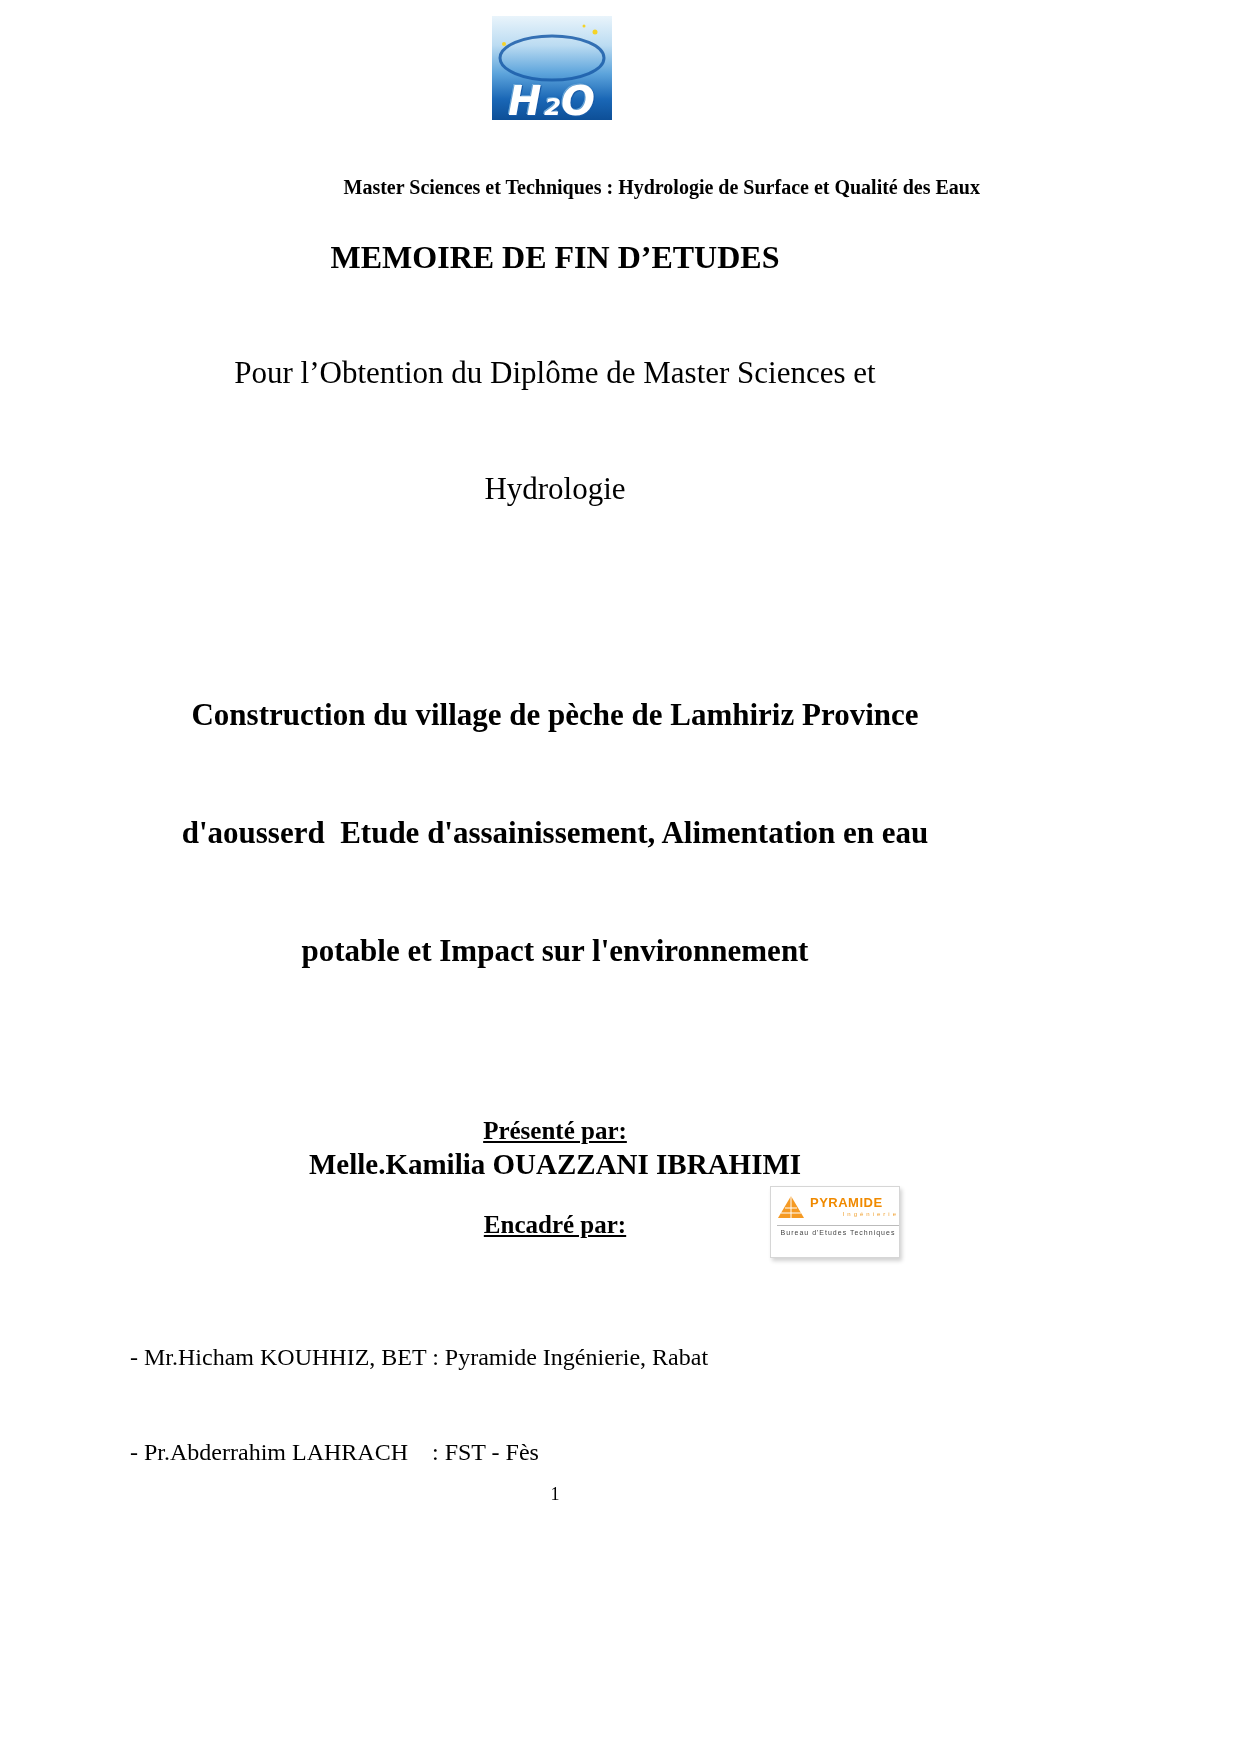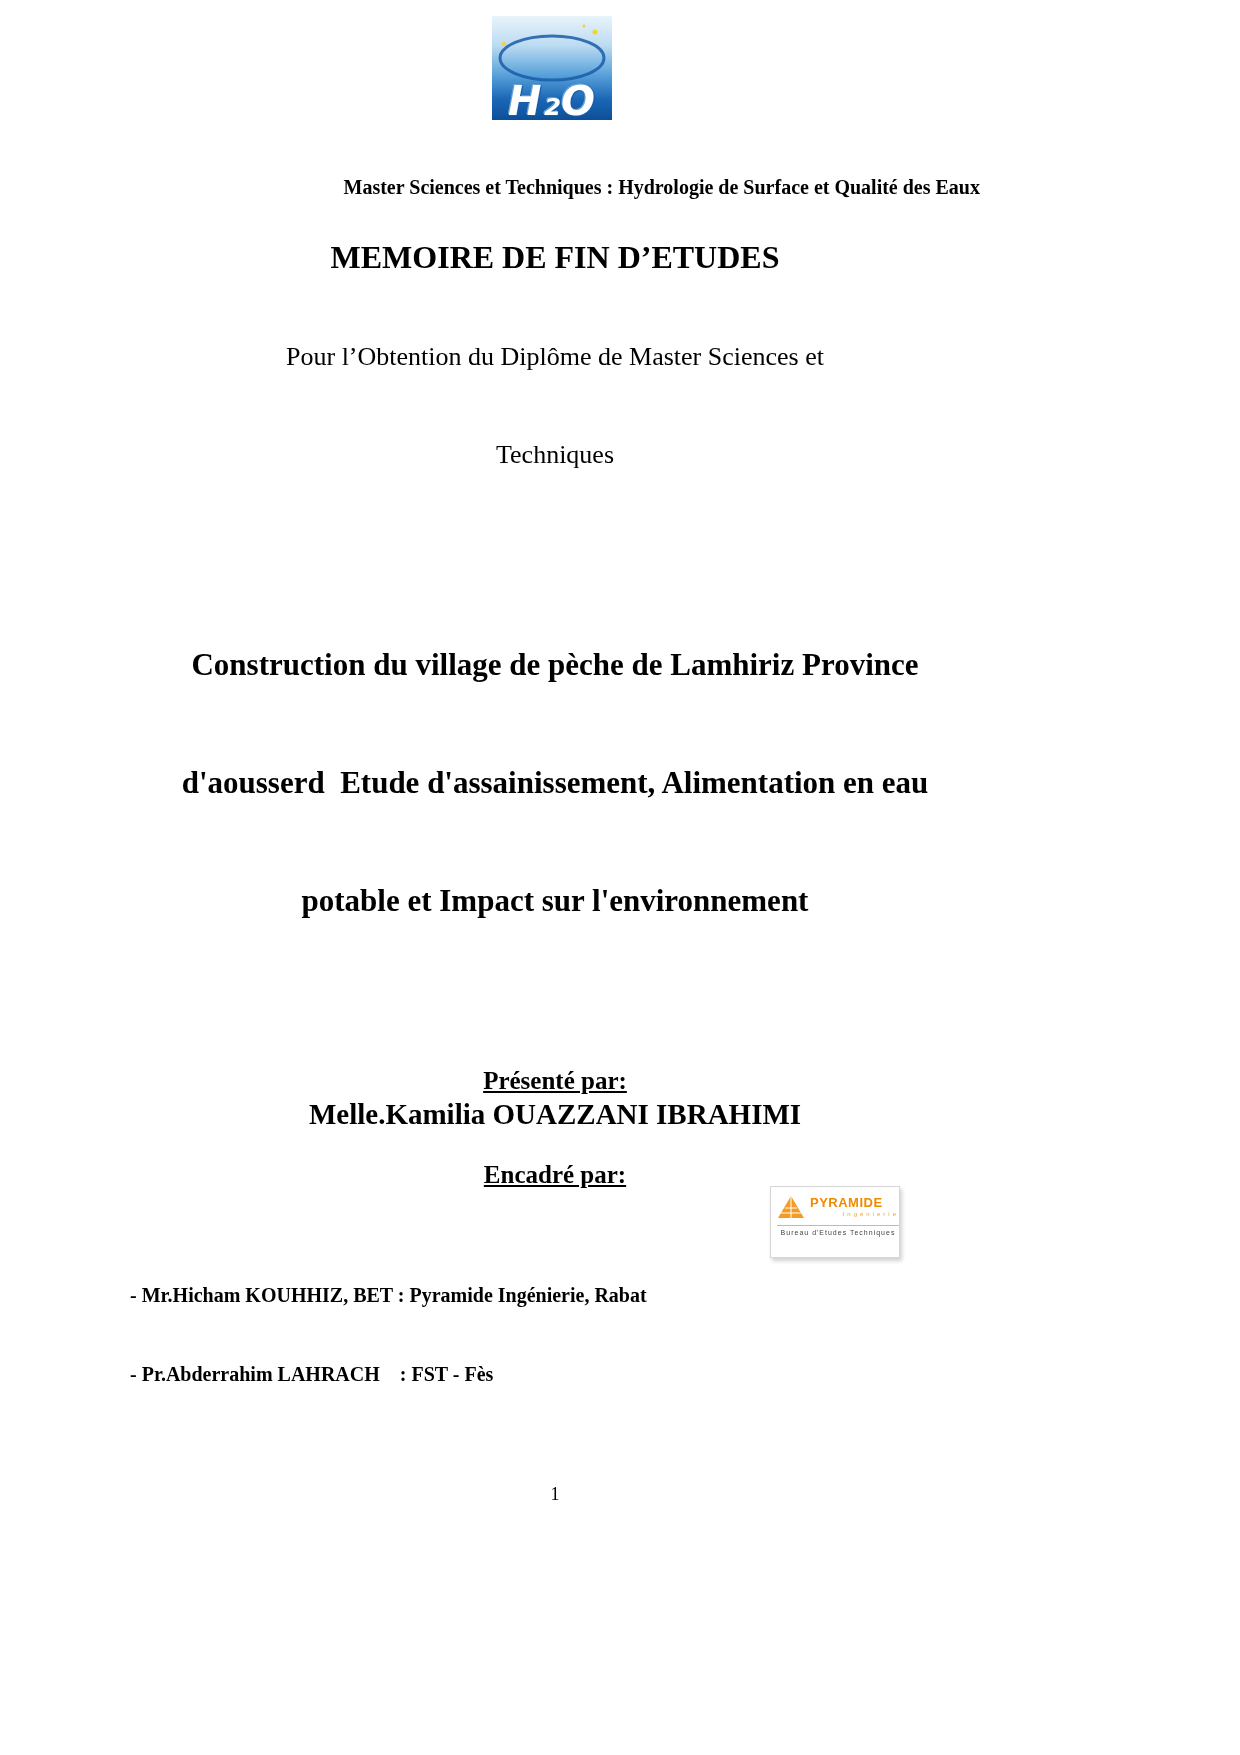--- a/index.html
+++ b/index.html
@@ -57,21 +57,21 @@
     white-space: nowrap;
   }
   .memoire {
     margin-top: 40px;
     text-align: center;
     font-weight: bold;
     font-size: 32px;
   }
   .subtitle {
     text-align: center;
-    font-size: 26px;
+    font-size: 31px;
     line-height: 1.25;
     white-space: pre-wrap;
   }
   .thesis-title {
     margin-top: 30px;
     text-align: center;
     font-weight: bold;
     font-size: 31px;
     line-height: 1.27;
     white-space: pre-wrap;
@@ -85,22 +85,22 @@
   .presente-label { margin-top: 68px; }
   .presente-name {
     margin-top: 3px;
     text-align: center;
     font-weight: bold;
     font-size: 29px;
   }
   .encadre-label { margin-top: 30px; }
   .supervisors {
     margin-top: 40px;
-    font-weight: bold;
-    font-size: 20px;
+    font-weight: normal;
+    font-size: 24px;
     line-height: 1.32;
     white-space: pre-wrap;
   }
   .soutenu {
     margin-top: 30px;
     text-align: center;
     font-weight: bold;
     font-size: 25px;
     white-space: pre-wrap;
   }
@@ -171,21 +171,21 @@
       </svg>
       <div class="h2o-text">H₂O</div>
     </div>
 
     <div class="master">Master Sciences et Techniques : Hydrologie de Surface et Qualité des Eaux</div>
 
     <div class="memoire">MEMOIRE DE FIN D’ETUDES</div>
 
     <div class="subtitle">
       <div>Pour l’Obtention du Diplôme de Master Sciences et</div>
-      <div>Techniques</div>
+      <div>Hydrologie</div>
     </div>
 
     <div class="thesis-title">
       <div>Construction du village de pèche de Lamhiriz Province</div>
       <div>d'aousserd  Etude d'assainissement, Alimentation en eau</div>
       <div>potable et Impact sur l'environnement</div>
     </div>
 
     <div class="presente-label">Présenté par:</div>
     <div class="presente-name">Melle.Kamilia OUAZZANI IBRAHIMI</div>

